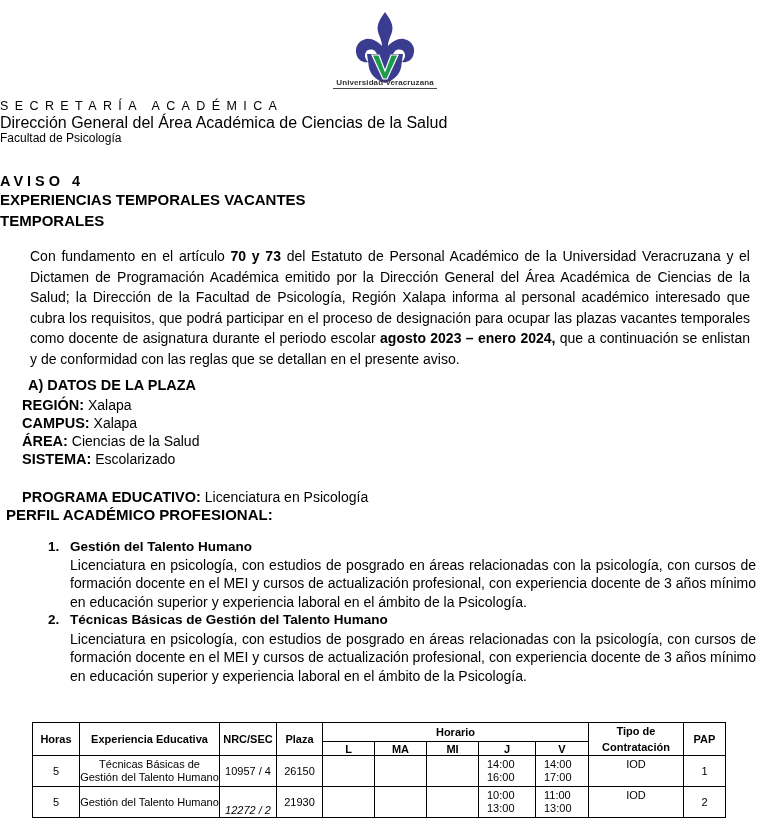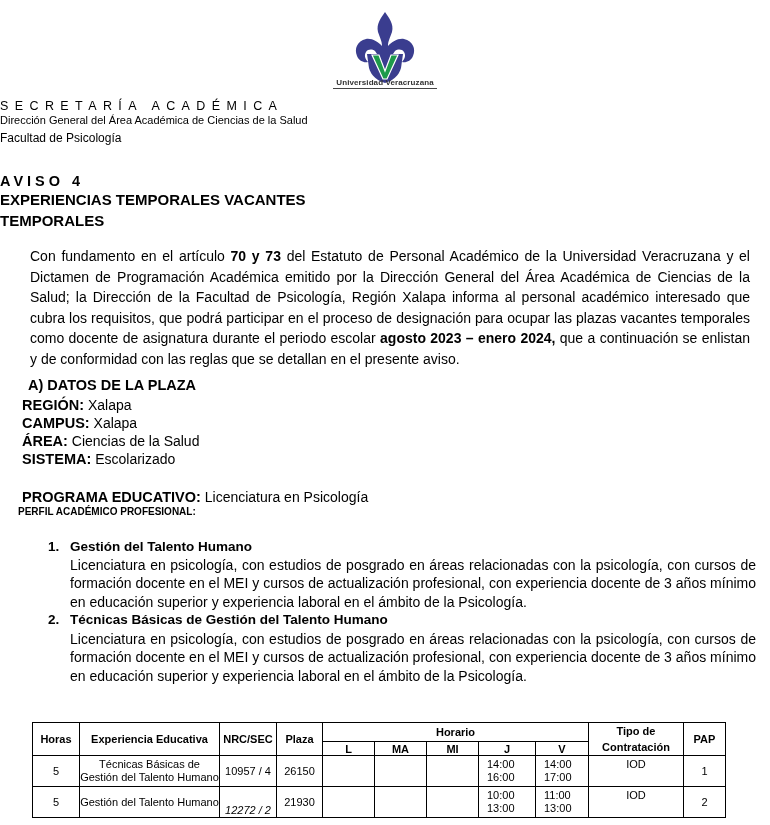--- a/index.html
+++ b/index.html
@@ -6,42 +6,42 @@
   body { width:770px; height:825px; position:relative; overflow:hidden; color:#000; font-family:"Liberation Sans", sans-serif; }
   .abs { position:absolute; }
 
   
   #logo { left:345px; top:8px; width:80px; height:78px; }
   #logo-caption { left:318px; top:78px; width:134px; text-align:center; font-size:8px; font-weight:bold; color:#333; letter-spacing:0.1px; }
   #logo-rule { left:333px; top:88px; width:104px; height:0; border-top:1px solid #444; }
 
   .center { left:0; width:770px; text-align:left; }
   #secretaria { top:99px; font-size:12.5px; letter-spacing:6.4px; }
-  #direccion { top:114px; font-size:11px; }
+  #direccion { top:114px; font-size:16px; }
   #facultad { top:131px; font-size:12px; }
 
   #aviso { top:173px; font-size:14.5px; font-weight:bold; letter-spacing:4px; }
   #titulo1 { top:191px; font-size:15px; font-weight:bold; }
   #titulo2 { top:212px; font-size:15px; font-weight:bold; }
 
   
   #intro { left:30px; top:246px; width:720px; font-size:14px; line-height:20.5px; text-align:justify; }
   #intro b { font-weight:bold; }
 
   
   .lbl { font-weight:bold; font-size:14.5px; }
   .val { font-size:14px; }
   #sec-a { left:28px; top:377px; font-weight:bold; font-size:14.5px; }
   .dato { left:22px; font-size:14px; line-height:18px;text-align:right; }
   #d-region { top:396px; }
   #d-campus { top:414px; }
   #d-area   { top:432px; }
   #d-sistema{ top:450px; }
   #d-programa { top:488px; }
-  #d-perfil { top:506px; left:18px; font-weight:bold; font-size:10px; }
+  #d-perfil { top:506px; left:6px; font-weight:bold; font-size:15px; }
 
   
   .prof-num { left:48px; font-weight:bold; font-size:13.5px; }
   .prof-title { left:70px; font-weight:bold; font-size:13.5px; }
   .prof-desc { left:70px; width:686px; font-size:14px; line-height:18.4px; text-align:justify; text-align-last:left; }
   #p1-num, #p1-title { top:539px; }
   #p1-desc { top:556px; }
   #p2-num, #p2-title { top:612px; }
   #p2-desc { top:630px; }
 

